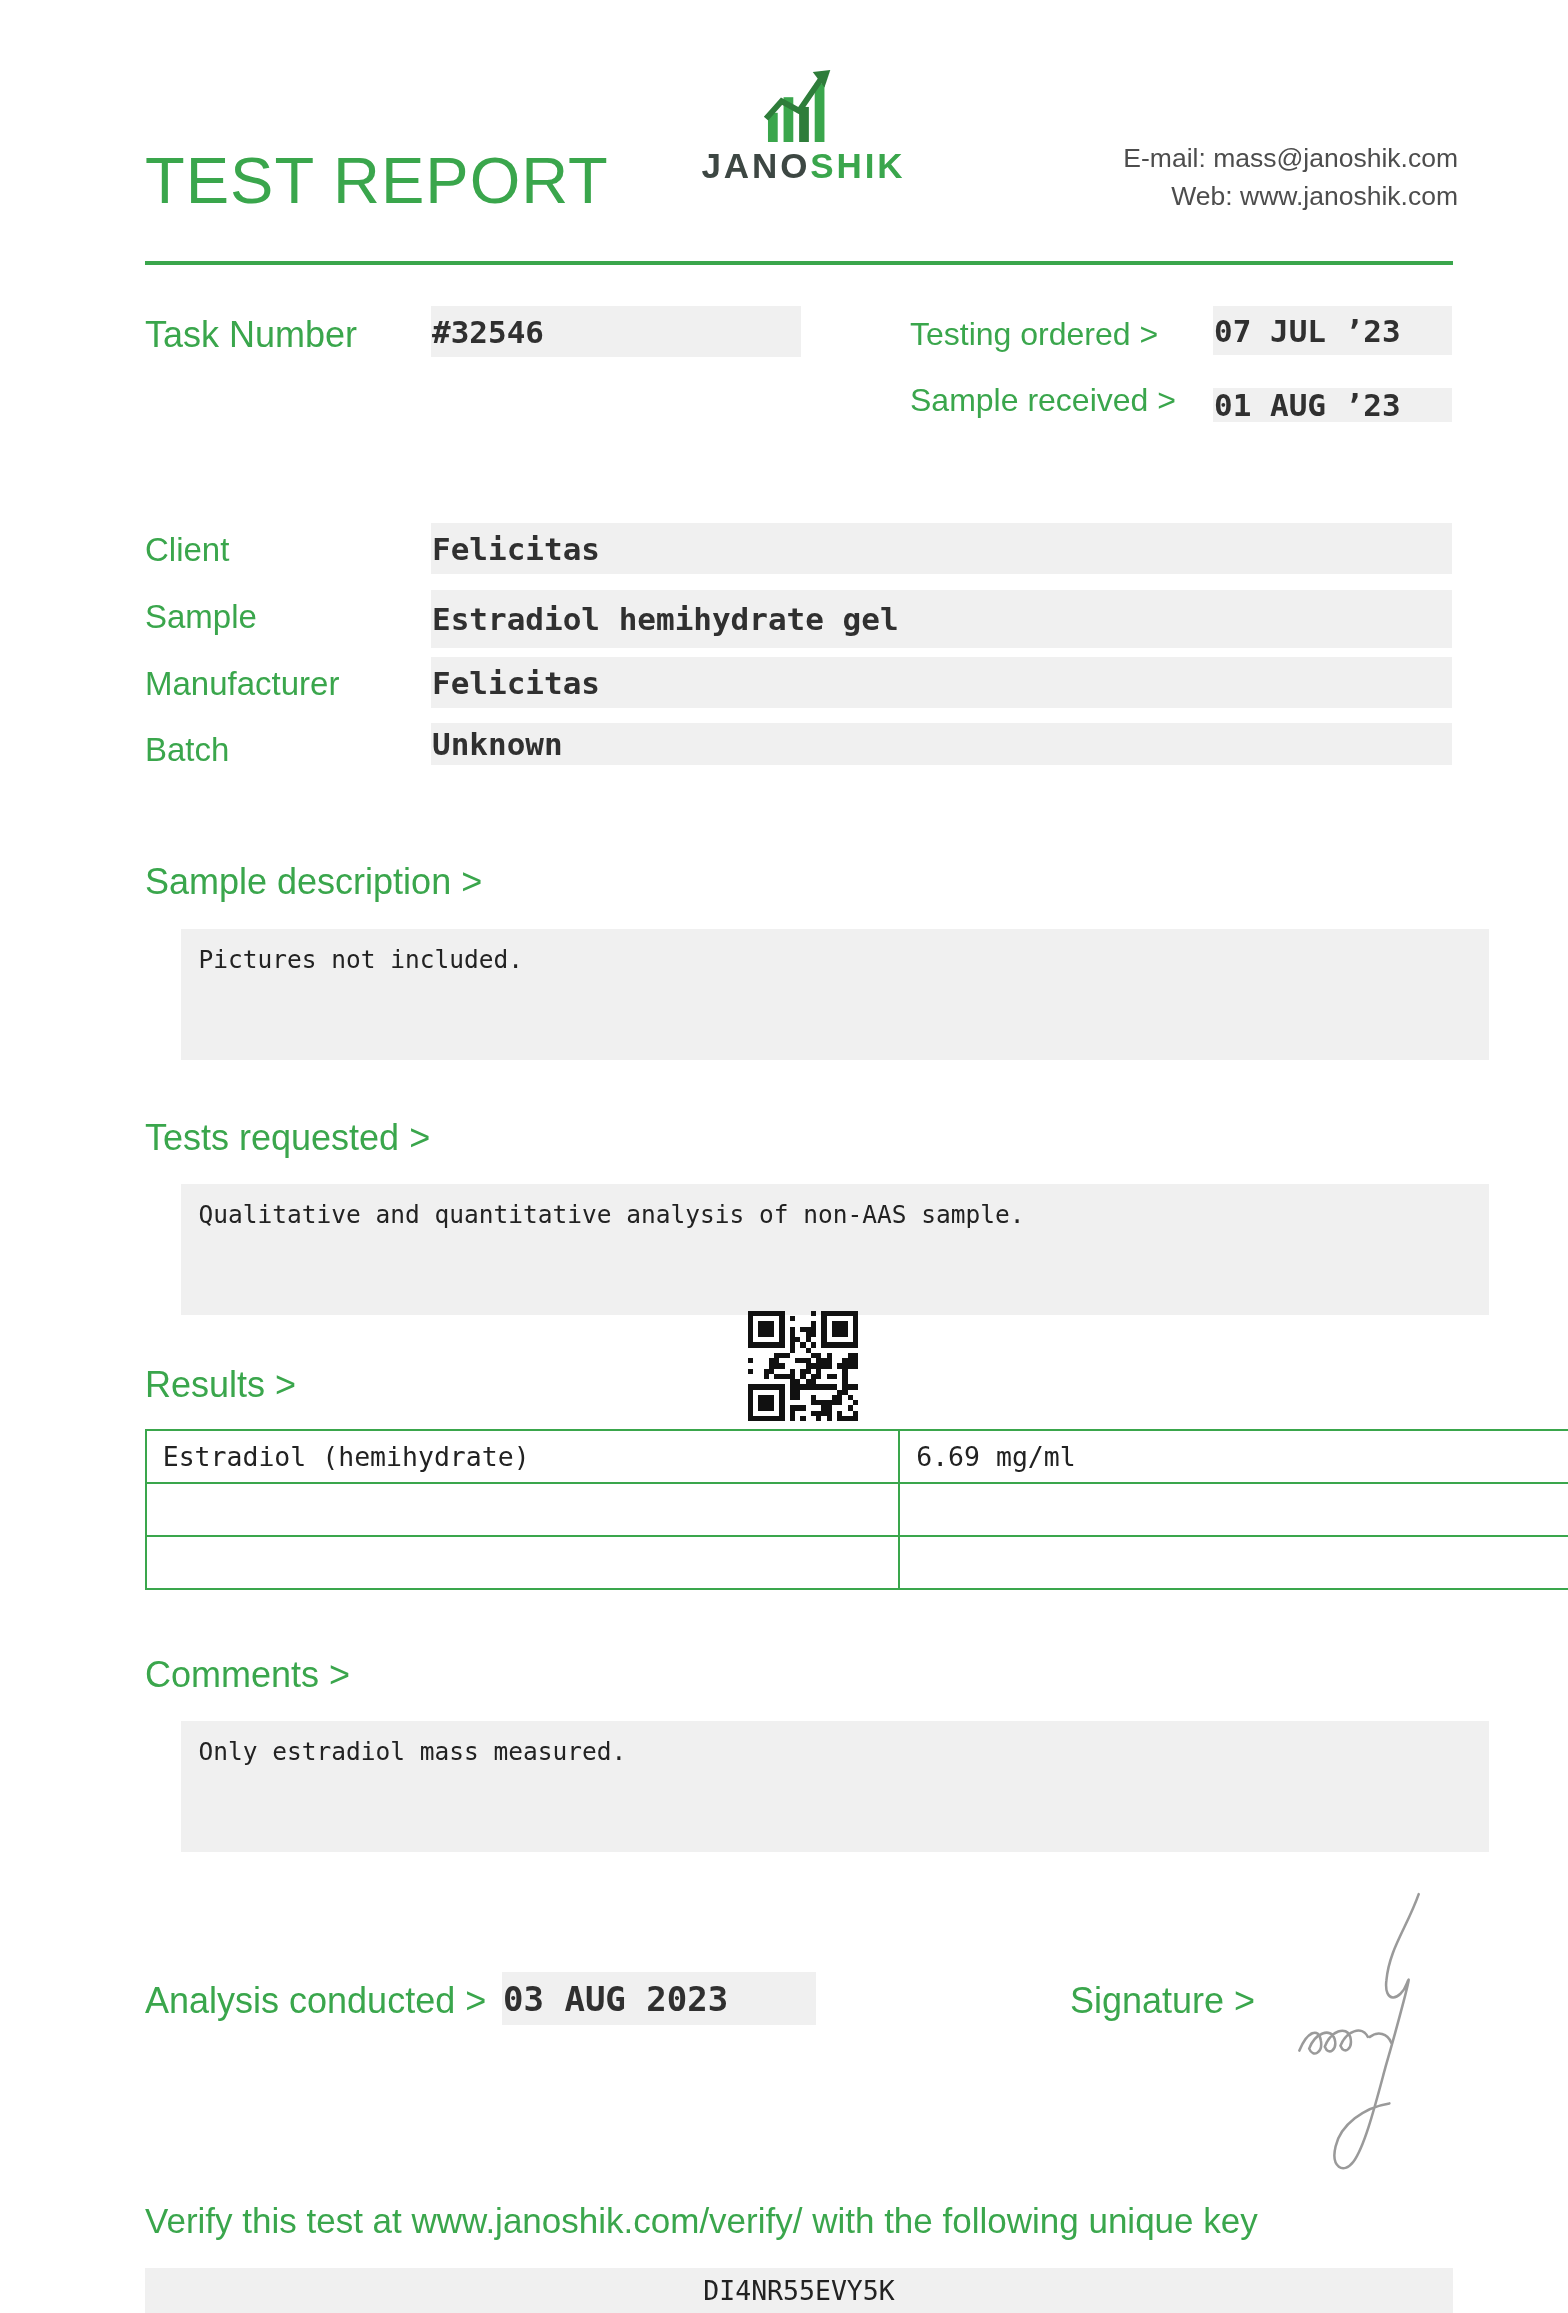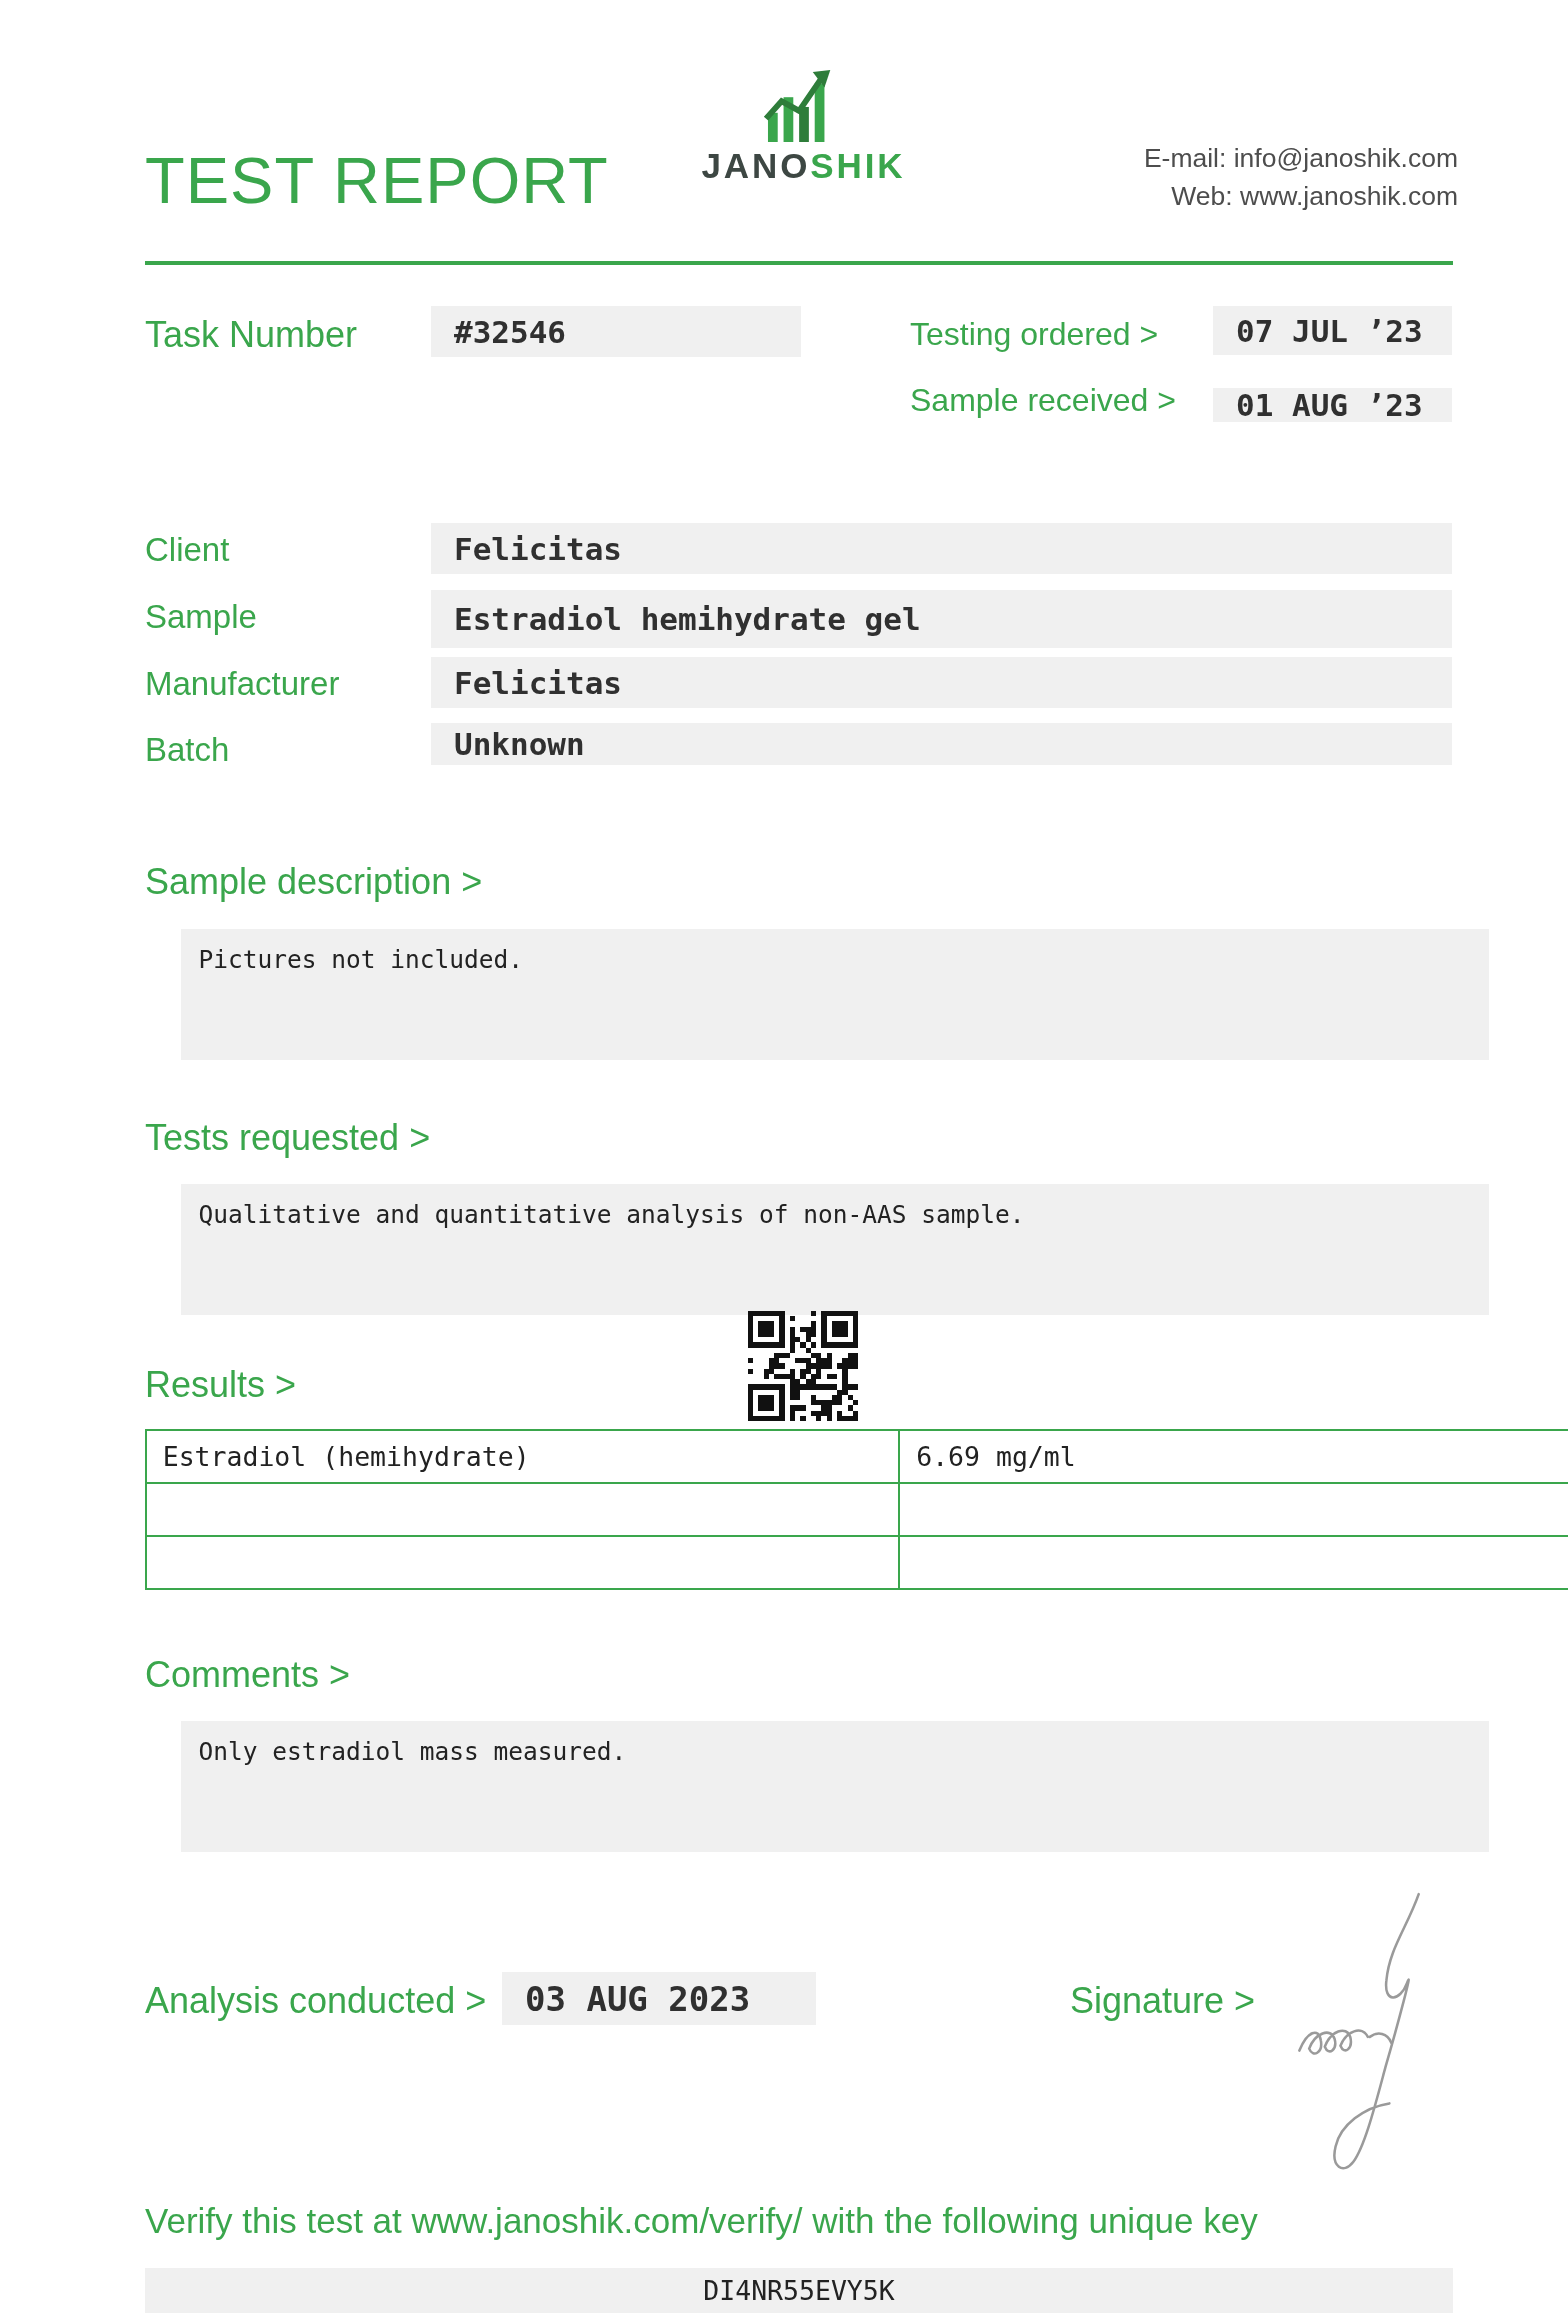--- a/index.html
+++ b/index.html
@@ -19,21 +19,21 @@
   .logo{position:absolute;left:684px;top:68px;width:239px;text-align:center;}
   .logo-icon{display:block;margin:0 auto;}
   .brand{font-size:35px;font-weight:700;letter-spacing:2.9px;margin-top:3.9px;color:#3d4743;}
   .brand .shik{color:var(--green);}
   .contact{position:absolute;right:110px;top:139px;text-align:right;font-size:26.5px;color:var(--gray-text);line-height:1.45;}
   .rule{position:absolute;left:145px;top:261px;width:1308px;height:3.9px;background:var(--green);}
 
   
   .g-label{position:absolute;color:var(--green);font-size:33px;}
   .task-label{left:145px;top:314px;font-size:36px;}
-  .value-box{position:absolute;background:var(--box-bg);display:flex;align-items:center;padding-left:23px;
+  .value-box{position:absolute;background:var(--box-bg);display:flex;align-items:center;padding-left:1px;
              font-family:"DejaVu Sans Mono",monospace;font-weight:700;font-size:31px;color:var(--dark);}
   .task-box{left:431px;top:306px;width:370px;height:51px;}
   .ordered-label{left:910px;top:316px;font-size:32px;}
   .ordered-box{left:1213px;top:306px;width:239px;height:49px;}
   .received-label{left:910px;top:382px;font-size:32px;}
   .received-box{left:1213px;top:388px;width:239px;height:34px;}
 
   
   .lbl-client{left:145px;top:531px;}
   .lbl-sample{left:145px;top:598px;}
@@ -90,21 +90,21 @@
       <rect x="24" y="30" width="10" height="46" fill="#3aa64c"></rect>
       <rect x="40" y="40" width="10" height="36" fill="#2e7d3a"></rect>
       <rect x="56" y="16" width="10" height="60" fill="#3aa64c"></rect>
       <polyline points="6,52 22,34 40,44 62,12" fill="none" stroke="#2e7d3a" stroke-width="6"></polyline>
       <path d="M54,4 L72,2 L66,20 Z" fill="#2e7d3a"></path>
     </svg>
     <div class="brand"><span class="jano">JANO</span><span class="shik">SHIK</span></div>
   </div>
 
   <div class="contact">
-    <div>E-mail: info@janoshik.com</div>
+    <div>E-mail: mass@janoshik.com</div>
     <div>Web: www.janoshik.com</div>
   </div>
 
   <div class="rule"></div>
 
   <div class="g-label task-label">Task Number</div>
   <div class="value-box task-box">#32546</div>
 
   <div class="g-label ordered-label">Testing ordered &gt;</div>
   <div class="value-box ordered-box">07 JUL ’23</div>

